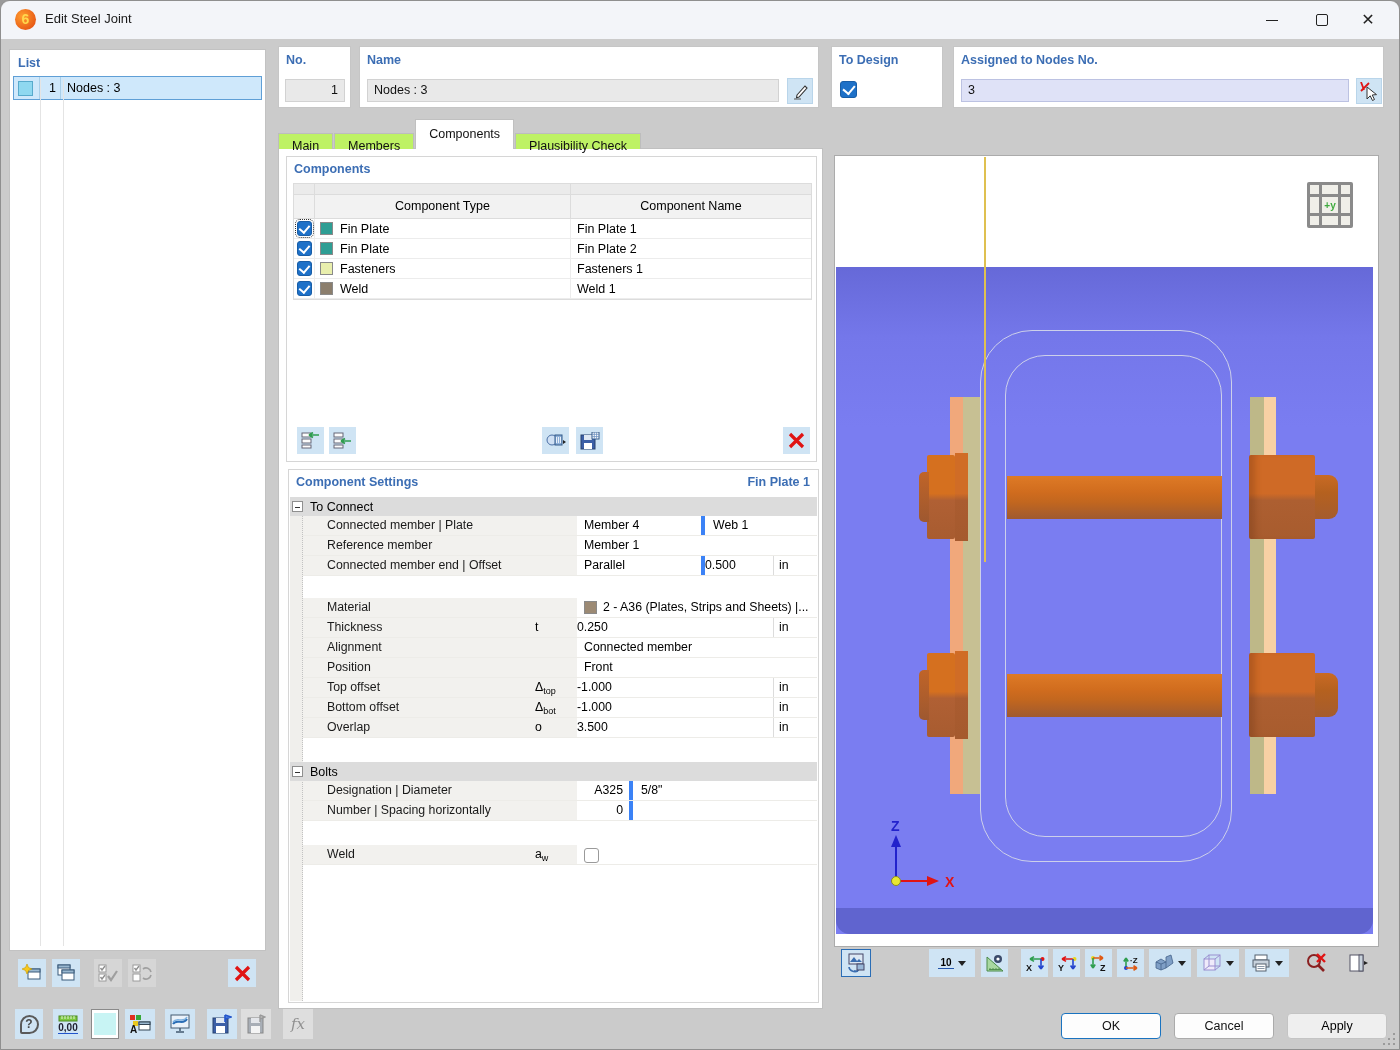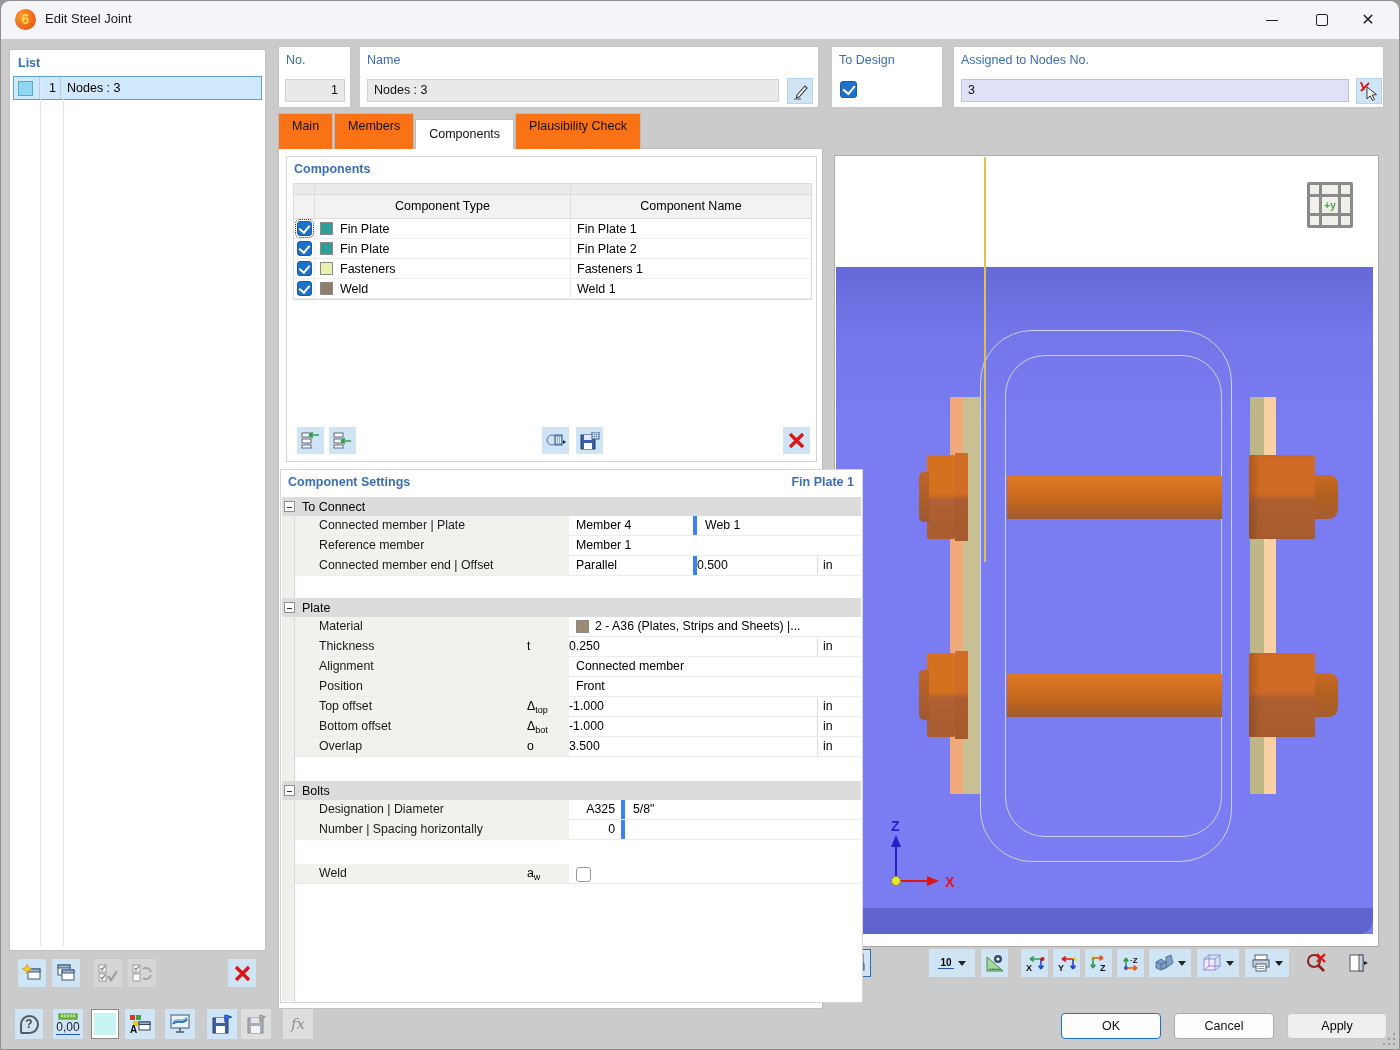--- a/index.html
+++ b/index.html
@@ -22,30 +22,30 @@
   .list-header { padding:6px 8px 4px 8px; color:#3c6eb4; font-weight:bold; font-size:12.5px; }
   .list-row { position:relative; margin:2px 3px 0 3px; height:24px; background:#cfe8fb; border:1px solid #5f9fd6; display:flex; align-items:center; font-size:12.5px; }
   .list-row .sw { width:15px; height:15px; margin:0 6px 0 4px; background:#8fd8f0; border:1px solid #58aacc; }
   .list-row .num { width:22px; text-align:right; padding-right:4px; border-left:1px solid #a9cfe9; border-right:1px solid #a9cfe9; align-self:stretch; line-height:22px; }
   .list-row .nm { padding-left:6px; }
   .list-cols { position:absolute; left:3px; top:29px; bottom:4px; width:250px; }
   .list-cols .vline { position:absolute; top:0; bottom:0; width:0; border-left:1px solid #e4e4e4; }
 
   
   .fieldbox { position:absolute; background:#fff; border:1px solid #c6c6c6; }
-  .flabel { position:absolute; left:7px; top:6px; color:#3c6eb4; font-weight:normal; font-size:12.5px; }
+  .flabel { position:absolute; left:7px; top:6px; color:#3c6eb4; font-weight:bold; font-size:12.5px; }
   .finput { position:absolute; height:23px; background:#e9e9e9; border:1px solid #d2d2d2; font-size:12.5px; line-height:21px; padding:0 6px; color:#111; }
   .finput.lav { background:#dfe2f7; border-color:#bcc2e2; }
   .iconbtn { position:absolute; width:26px; height:26px; background:#cfe4f4; border:1px solid #b9d5ea; display:flex; align-items:center; justify-content:center; }
   .cb-blue { width:17px; height:17px; background:#1e71c8; border:1px solid #185da6; border-radius:3px; position:relative; }
   .cb-blue::after { content:""; position:absolute; left:4px; top:1px; width:6px; height:9px; border:solid #fff; border-width:0 2px 2px 0; transform:rotate(40deg); }
 
   
   .tabs { position:absolute; left:277px; top:118px; display:flex; align-items:flex-end; height:30px; z-index:3; }
-  .tab { height:36px; padding:0 13px; background:#f97316; border:1px solid #bdbdbd; border-bottom:none; font-size:12.5px; line-height:25px; color:#111; margin-right:1px; }
+  .tab { height:16px; padding:0 13px; background:#bef264; border:1px solid #bdbdbd; border-bottom:none; font-size:12.5px; line-height:25px; color:#111; margin-right:1px; }
   .tab.active { height:30px; background:#fff; line-height:29px; border-color:#c0c0c0; }
 
   .tabpage { position:absolute; left:277px; top:147px; width:545px; height:861px; background:#fff; border:1px solid #c0c0c0; z-index:2; }
 
   
   .groupbox { position:absolute; background:#fff; border:1px solid #d6d6d6; }
   .gb-title { color:#3c6eb4; font-weight:bold; font-size:12.5px; padding:5px 7px 3px 7px; }
   .comp-table { position:absolute; left:6px; top:26px; width:519px; border:1px solid #dcdcdc; }
   .ct-corner { display:flex; height:11px; background:#ebebeb; border-bottom:1px solid #dcdcdc; }
   .ct-corner div { border-right:1px solid #dcdcdc; }
@@ -322,21 +322,21 @@
           </svg>
         </div>
         <div class="tbbtn" style="left:490px">
           <svg width="17" height="17" viewBox="0 0 17 17">
             <path d="M2 2 L15 15 M15 2 L2 15" stroke="#e01414" stroke-width="3.2"></path>
           </svg>
         </div>
       </div>
     </div>
 
-    <div class="groupbox" style="left:1px; top:320px; width:583px; height:534px;">
+    <div class="groupbox" style="left:9px; top:320px; width:531px; height:534px;">
       <div class="set-head">
         <div>Component Settings</div>
         <div>Fin Plate 1</div>
       </div>
       <div class="tree">
         <div class="rail"></div>
 
         <div class="shead">
           <span class="minus"></span>
           <span>To Connect</span>
@@ -354,24 +354,20 @@
         </div>
         <div class="srow">
           <div class="c-lab">Connected member end | Offset</div>
           <div class="c-sym"></div>
           <div class="c-v1">Parallel</div>
           <div class="c-num bl">0.500</div>
           <div class="c-unit">in</div>
         </div>
         <div class="sgap" style="height:22px"></div>
 
-        <div class="shead">
-          <span class="minus"></span>
-          <span>Plate</span>
-        </div>
         <div class="srow">
           <div class="c-lab">Material</div>
           <div class="c-sym"></div>
           <div class="c-vfull">
             <span class="swatch" style="background:#9c8a74"></span>
             <span>2 - A36 (Plates, Strips and Sheets) |...</span>
           </div>
         </div>
         <div class="srow">
           <div class="c-lab">Thickness</div>
@@ -583,21 +579,21 @@
 
   <div class="btmbtn" style="left:14px; width:28px;">
     <span style="width:19px;height:19px;border:2px solid #5a5a5a;border-radius:50% 50% 50% 2px;display:flex;align-items:center;justify-content:center;font-weight:bold;color:#4a4a4a;font-size:12px;">?</span>
   </div>
   <div class="btmbtn" style="left:52px; width:30px;">
     <span style="display:flex;flex-direction:column;align-items:center;">
       <svg width="20" height="7" viewBox="0 0 20 7">
           <rect x="1" y="1" width="18" height="5" fill="#7cc840" stroke="#4a8a20"></rect>
           <path d="M4 1 V4 M7 1 V4 M10 1 V4 M13 1 V4 M16 1 V4" stroke="#fff" stroke-width="0.8"></path>
         </svg>
-      <span style="font-size:12px;font-weight:normal;color:#223;border-bottom:1.5px solid #2255cc;">0,00</span>
+      <span style="font-size:10px;font-weight:bold;color:#223;border-bottom:1.5px solid #2255cc;">0,00</span>
     </span>
   </div>
   <div class="btmbtn" style="left:90px; width:28px; background:#fff; border:1px solid #8a8a8a;">
     <span style="width:22px;height:22px;background:#c8f4f4;display:block;"></span>
   </div>
   <div class="btmbtn" style="left:124px; width:30px;">
     <svg width="22" height="20" viewBox="0 0 22 20">
       <rect x="1" y="1" width="5" height="5" fill="#e03020"></rect>
         <rect x="7" y="1" width="5" height="5" fill="#38a838"></rect>
         <rect x="4" y="7" width="5" height="5" fill="#e8c820"></rect>

